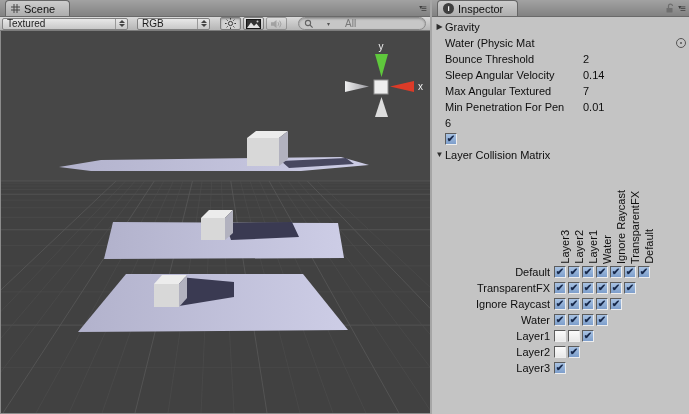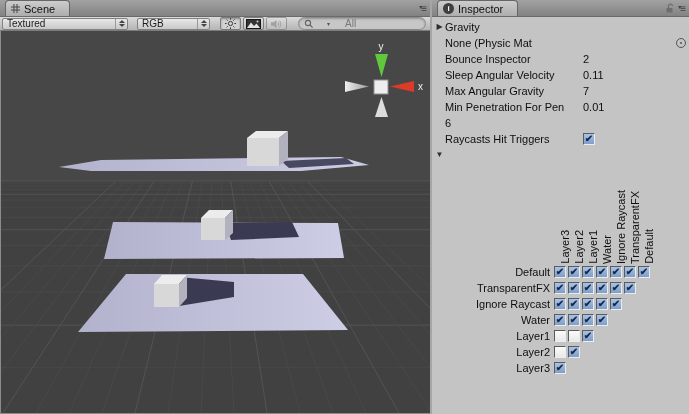--- a/index.html
+++ b/index.html
@@ -242,56 +242,56 @@
 
     <div class="insp-body">
       <div id="prop-rows">
           <div class="prow">
             <span class="fold">▶</span>
             <span class="plabel">Gravity</span>
             <span class="pval"></span>
           </div>
           <div class="prow">
             <span class="fold"></span>
-            <span class="pval">None (Physic Mat</span>
+            <span class="pval">Water (Physic Mat</span>
             <span class="picker"></span>
           </div>
           <div class="prow">
             <span class="fold"></span>
-            <span class="plabel">Bounce Inspector</span>
+            <span class="plabel">Bounce Threshold</span>
             <span class="pval">2</span>
           </div>
           <div class="prow">
             <span class="fold"></span>
             <span class="plabel">Sleep Angular Velocity</span>
-            <span class="pval">0.11</span>
-          </div>
-          <div class="prow">
-            <span class="fold"></span>
-            <span class="plabel">Max Angular Gravity</span>
+            <span class="pval">0.14</span>
+          </div>
+          <div class="prow">
+            <span class="fold"></span>
+            <span class="plabel">Max Angular Textured</span>
             <span class="pval">7</span>
           </div>
           <div class="prow">
             <span class="fold"></span>
             <span class="plabel">Min Penetration For Pen</span>
             <span class="pval">0.01</span>
           </div>
           <div class="prow">
             <span class="fold"></span>
             <span class="pval">6</span>
           </div>
           <div class="prow">
             <span class="fold"></span>
-            <span class="plabel">Raycasts Hit Triggers</span>
             <span class="cb on">✔</span>
           </div>
         </div>
 
       <div class="prow">
         <span class="fold">▼</span>
+        <span class="plabel">Layer Collision Matrix</span>
       </div>
 
       <div class="mat-cols" id="mat-cols">
           <div class="mat-col">
             <span class="vlabel">Layer3</span>
           </div>
           <div class="mat-col">
             <span class="vlabel">Layer2</span>
           </div>
           <div class="mat-col">

